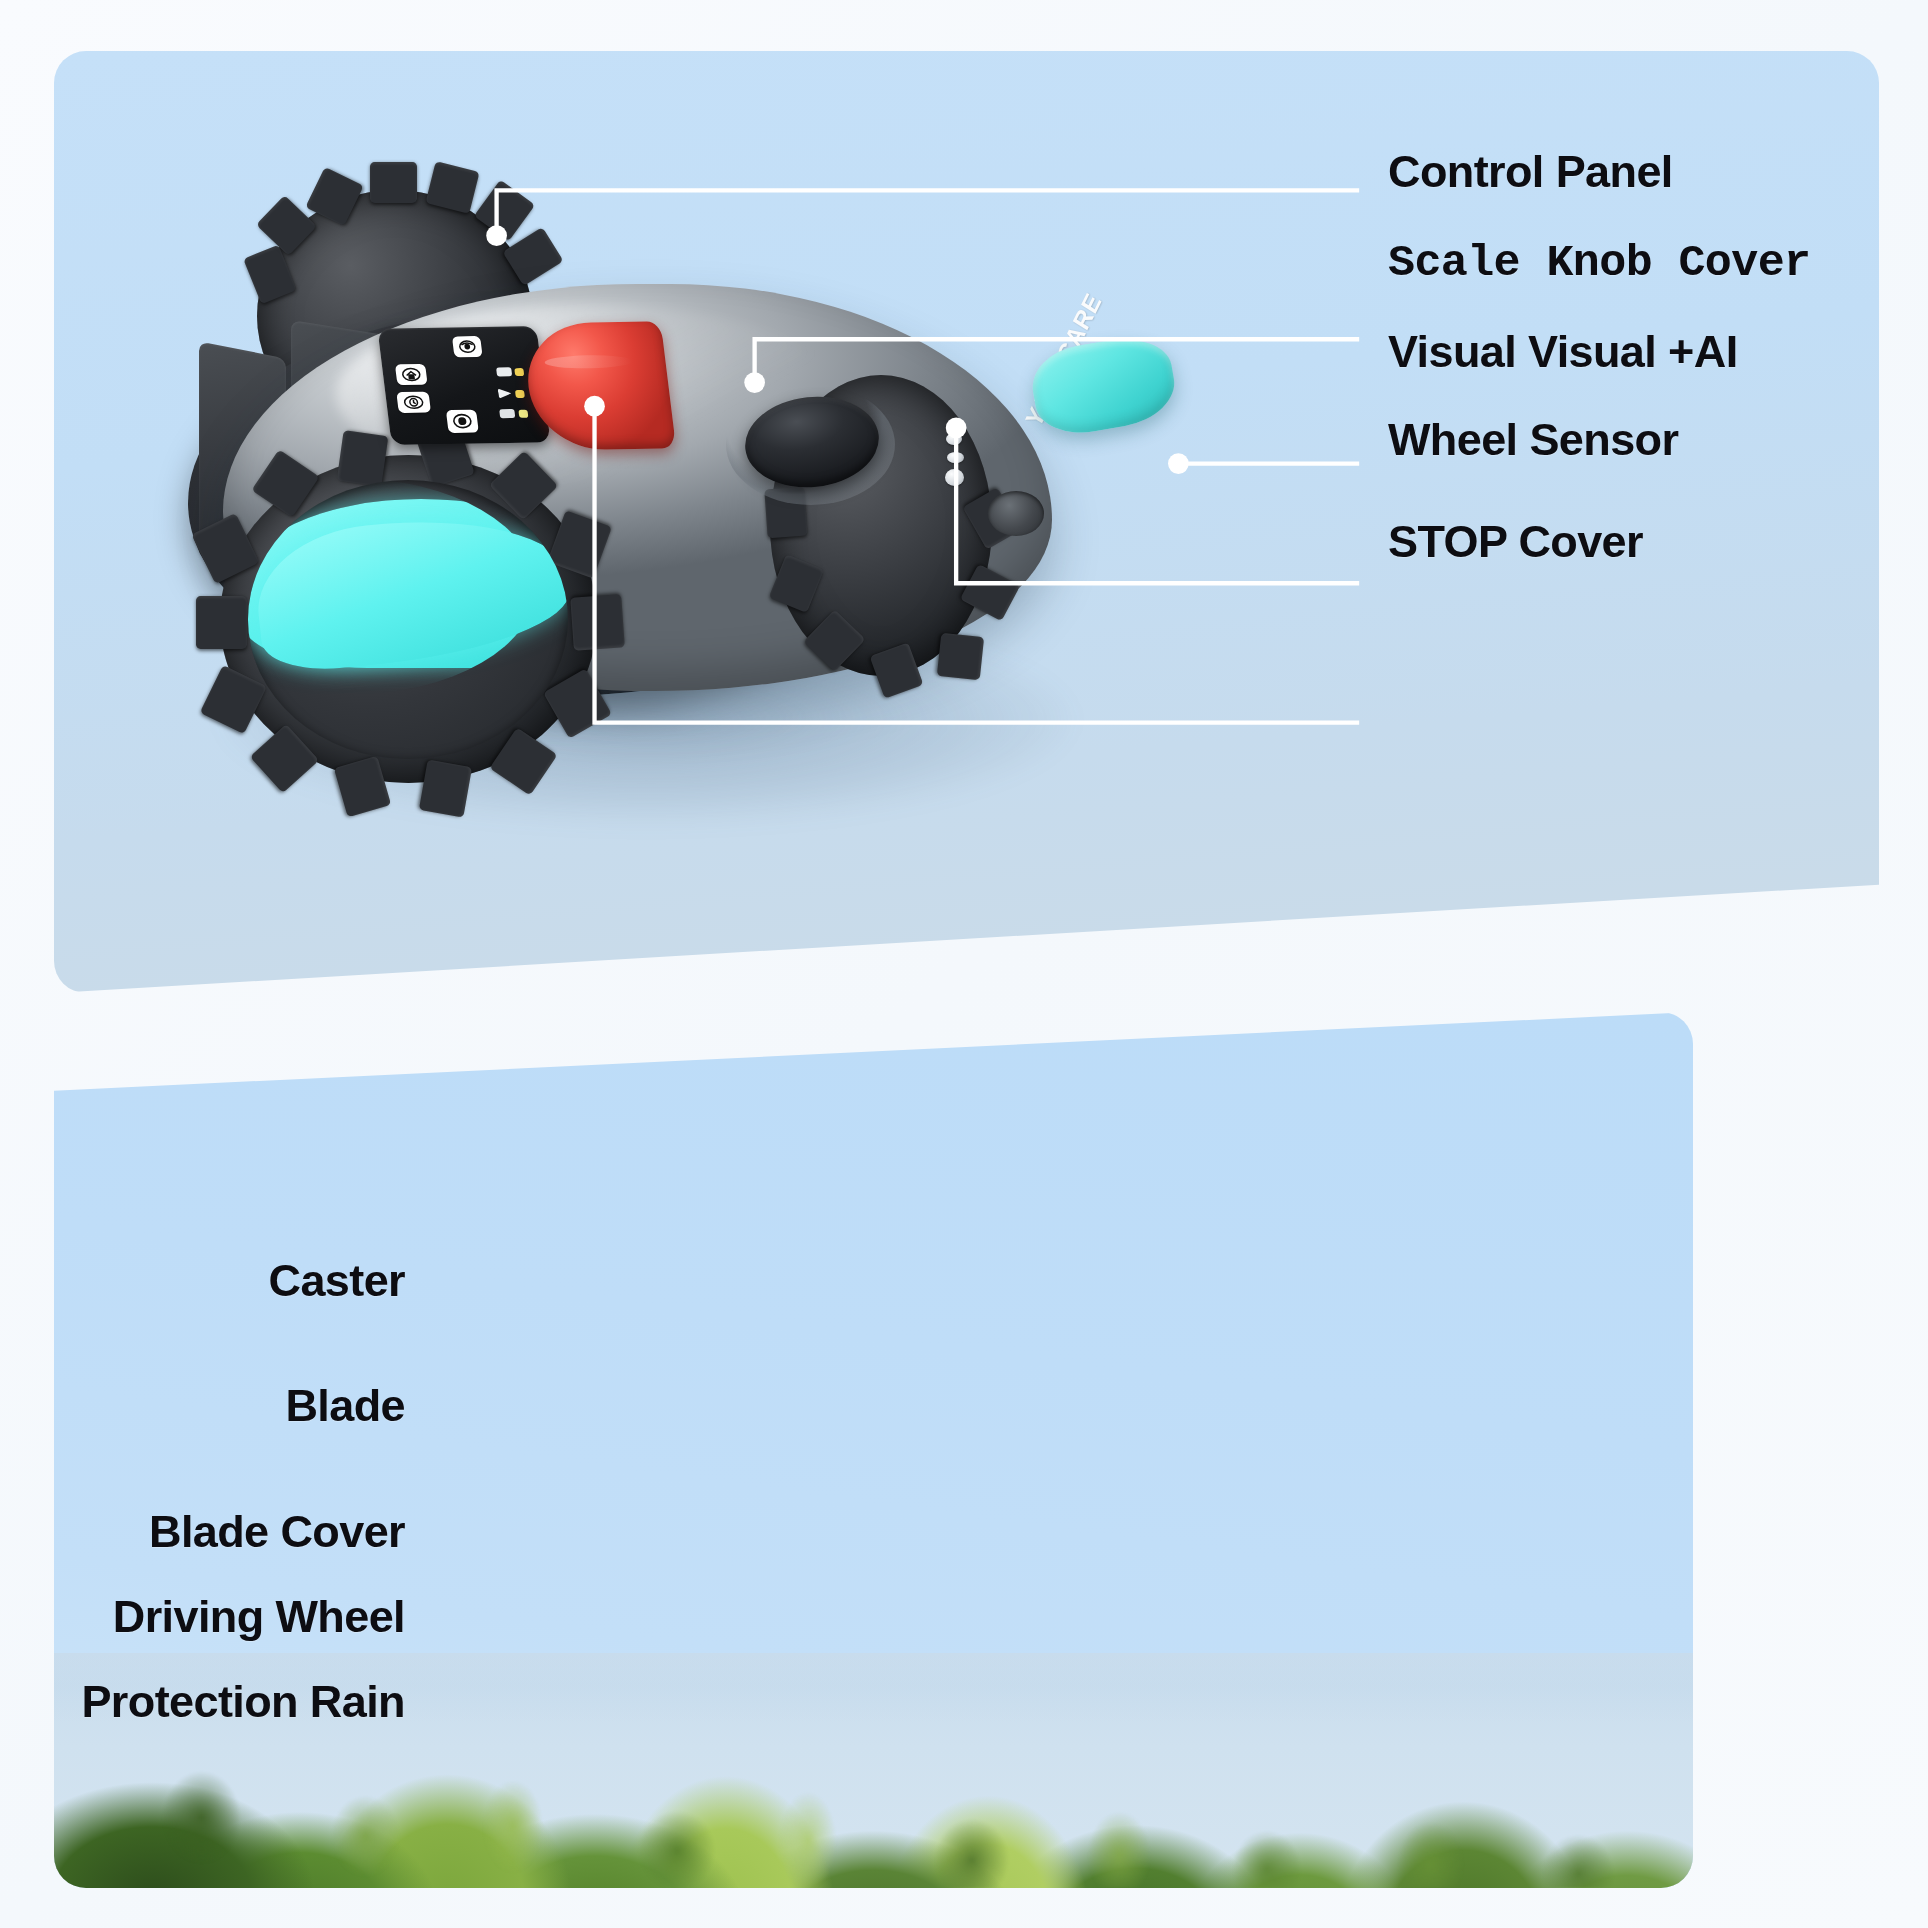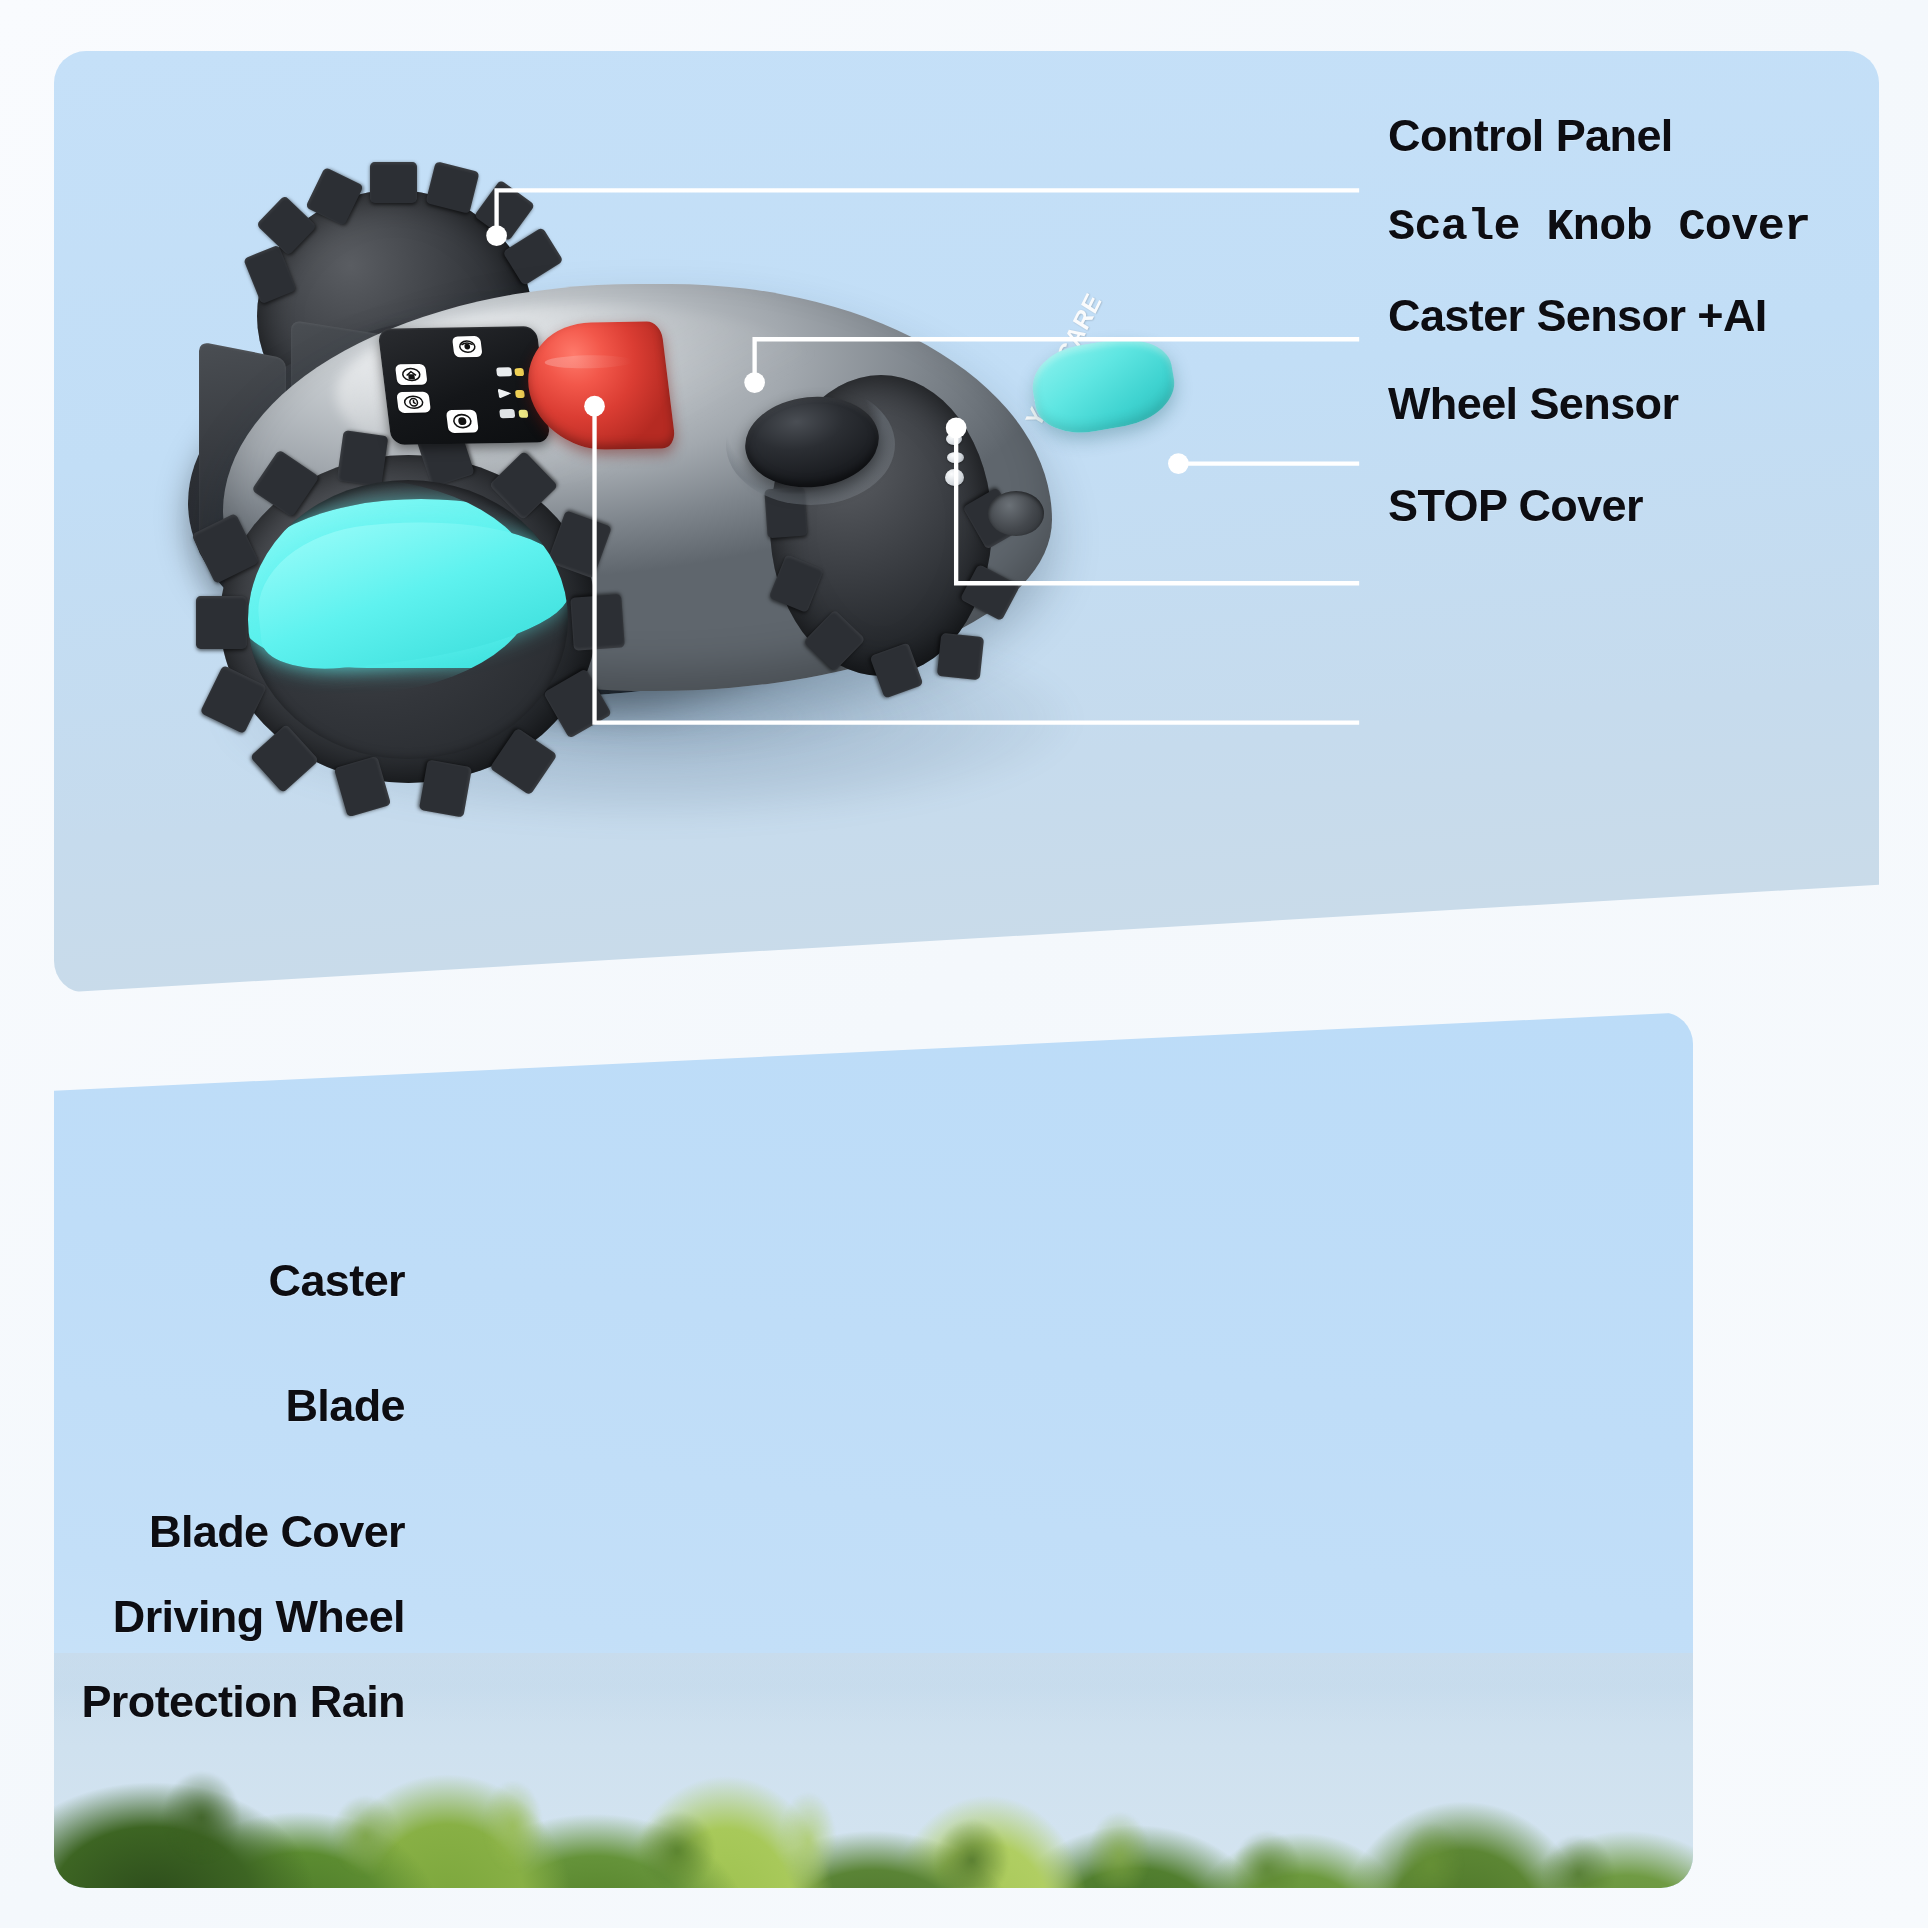--- a/index.html
+++ b/index.html
@@ -70,21 +70,21 @@
   .cl-line{ fill:none; stroke:#ffffff; stroke-width:4.6; stroke-linecap:butt;
             stroke-linejoin:miter; }
   .cl-dot{ fill:#ffffff; }
 
   .lbl{
     position:absolute; color:#0d0d12; font-weight:700;
     font-size:45px; letter-spacing:-0.6px; white-space:nowrap;
     font-family:"Liberation Sans", sans-serif;
     text-shadow:0 0.9px 0 rgba(255,255,255,.25);
   }
-  .lbl.right{ left:0; }
+  .lbl.right{ left:0;margin-top:36px; }
   .lbl.left { right:0; text-align:right; }
 
   
   #mower-top{ position:absolute; left:113px; top:122px; width:1055px; height:659px; }
 
   
   .wheel{
     position:absolute; border-radius:50%;
     background:
       radial-gradient(circle at 34% 30%, #5a5d62 0%, #3b3e43 42%, #212428 78%, #17191c 100%);
@@ -336,21 +336,21 @@
         <path d="M 1194 438 L 1386 438" class="cl-line"></path>
         <circle cx="1194" cy="438" r="11" class="cl-dot"></circle>
         <path d="M 958 403 L 958 565 L 1386 565" class="cl-line"></path>
         <circle cx="958" cy="400" r="11" class="cl-dot"></circle>
         <path d="M 574 380 L 574 713 L 1386 713" class="cl-line"></path>
         <circle cx="574" cy="377" r="11" class="cl-dot"></circle>
       </svg>
     <div id="labels-top">
         <div class="lbl right" style="left: 1334px; top: 59px;">Control Panel</div>
         <div class="lbl right" style="left: 1334px; top: 151px; font-family: Liberation Mono, monospace;">Scale Knob Cover</div>
-        <div class="lbl right" style="left: 1334px; top: 239px;">Caster Sensor +AI</div>
+        <div class="lbl right" style="left: 1334px; top: 239px;">Visual Visual +AI</div>
         <div class="lbl right" style="left: 1334px; top: 327px;">Wheel Sensor</div>
         <div class="lbl right" style="left: 1334px; top: 429px;">STOP Cover</div>
       </div>
   </div>
 
   <div id="panel-bottom" class="panel">
 
     <div id="tree-strip"></div>
 
     <svg class="callout-svg" id="svg-bot" viewBox="0 0 1938 930" preserveAspectRatio="none">

